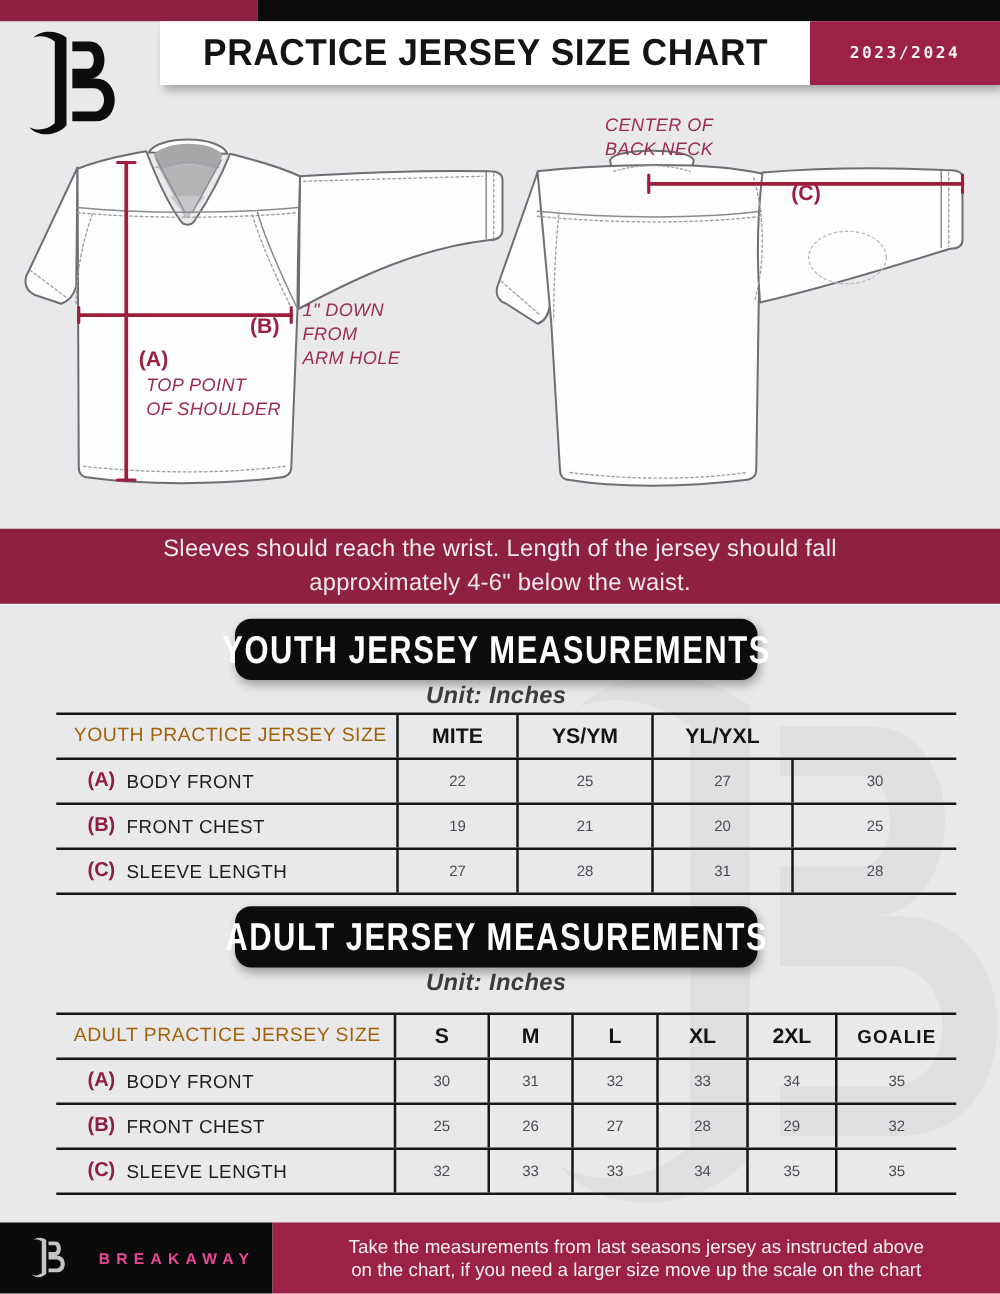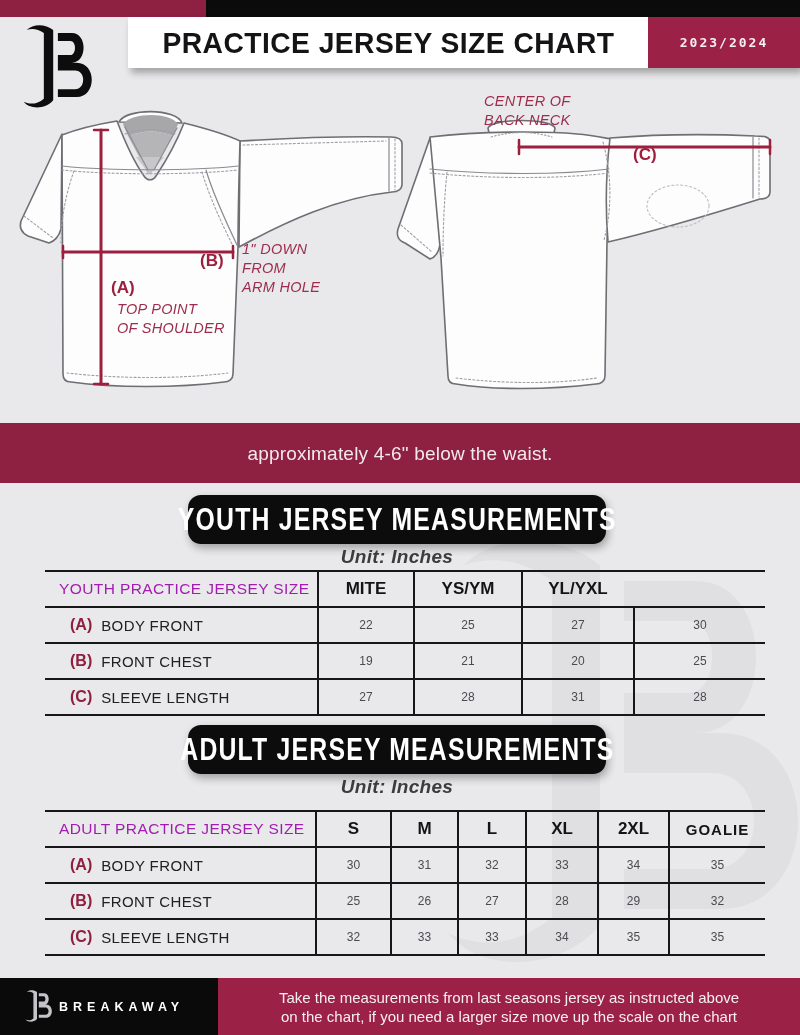--- a/index.html
+++ b/index.html
@@ -45,30 +45,30 @@
   
   .tbl{position:absolute;left:45px;width:720px;border-top:2.5px solid #17171A;z-index:2;}
   .trow{display:flex;border-bottom:2.5px solid #17171A;height:34px;}
   .c{display:flex;align-items:center;justify-content:center;box-sizing:border-box;}
   .vd{border-left:2.5px solid #17171A;}
   .yc0{width:272px;justify-content:flex-start;padding-left:14px;}
   .yc1{width:96px;}.yc2{width:108px;}.yc3{width:112px;}.yc4{width:132px;}
   .ac0{width:270px;justify-content:flex-start;padding-left:14px;}
   .ac1{width:75px;}.ac2{width:67px;}.ac3{width:68px;}.ac4{width:72px;}.ac5{width:71px;}.ac6{width:97px;}
   .rowc{justify-content:flex-start;padding-left:25px;}
-  .colhead{font-size:15.5px;color:#a21caf;letter-spacing:.4px;}
+  .colhead{font-size:15.5px;color:#a16207;letter-spacing:.4px;}
   .sizehead{font-weight:bold;font-size:17px;color:#141417;}
   .num{font-size:12px;color:#4B4B4F;text-align:center;}
   .rowkey{font-weight:bold;color:#8E1F3E;font-size:16px;margin-right:9px;}
   .rowlabel{font-size:15px;color:#202023;letter-spacing:.4px;}
   
   .footer-black{left:0;top:978px;width:218px;height:57px;background:#0A0A0B;z-index:2;
                 display:flex;align-items:center;}
   .footer-logo{width:30px;height:38px;margin-left:25px;}
-  .footer-brand{color:#ffffff;font-weight:bold;font-size:12.5px;letter-spacing:5px;margin-left:4px;white-space:nowrap;}
+  .footer-brand{color:#ec4899;font-weight:bold;font-size:12.5px;letter-spacing:5px;margin-left:24px;white-space:nowrap;}
   .footer-maroon{left:218px;top:978px;width:582px;height:57px;background:#9B2147;z-index:2;
                  display:flex;flex-direction:column;align-items:center;justify-content:center;}
   .footer-maroon div{color:#F6EFF2;font-size:15px;line-height:19px;white-space:nowrap;}
 </style>
 </head>
 <body>
 
 <div class="page">
 
   <svg width="0" height="0" style="position:absolute">
@@ -168,20 +168,21 @@
     <div>FROM</div>
     <div>ARM HOLE</div>
   </div>
   <div class="annkey" style="left:111px;top:278px;">(A)</div>
   <div class="ann" style="left:117px;top:300px;">
     <div>TOP POINT</div>
     <div>OF SHOULDER</div>
   </div>
 
   <div class="abs banner">
+    <div>Sleeves should reach the wrist. Length of the jersey should fall</div>
     <div>approximately 4-6" below the waist.</div>
   </div>
 
   <div class="abs pill" style="top:495px;">
     <span>YOUTH JERSEY MEASUREMENTS</span>
   </div>
   <div class="abs unit" style="top:546px;">Unit: Inches</div>
 
   <div class="tbl" style="top:570px;">
     <div class="trow">

